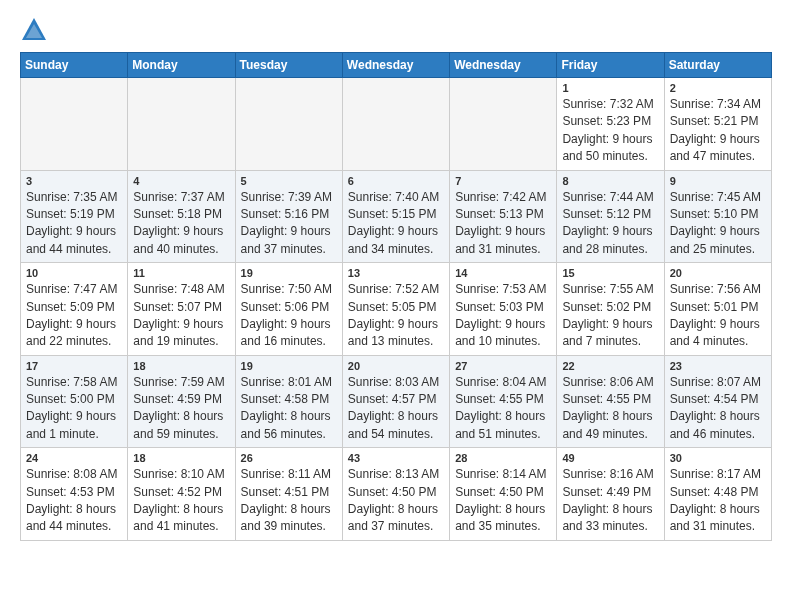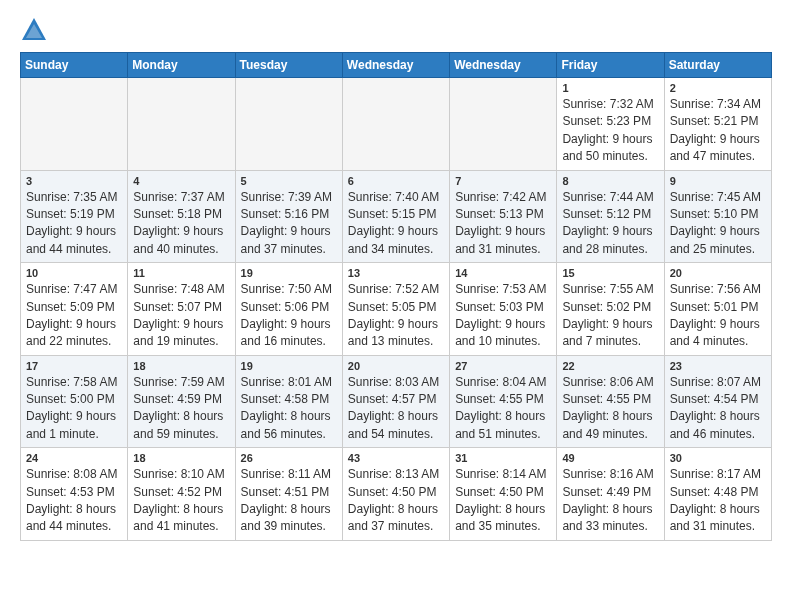--- a/index.html
+++ b/index.html
@@ -257,21 +257,21 @@
           </td>
           <td>
             <span class="day-num">26</span>
             <div class="day-info">Sunrise: 8:11 AM<br>Sunset: 4:51 PM<br>Daylight: 8 hours<br>and 39 minutes.</div>
           </td>
           <td>
             <span class="day-num">43</span>
             <div class="day-info">Sunrise: 8:13 AM<br>Sunset: 4:50 PM<br>Daylight: 8 hours<br>and 37 minutes.</div>
           </td>
           <td>
-            <span class="day-num">31</span>
+            <span class="day-num">28</span>
             <div class="day-info">Sunrise: 8:14 AM<br>Sunset: 4:50 PM<br>Daylight: 8 hours<br>and 35 minutes.</div>
           </td>
           <td>
             <span class="day-num">49</span>
             <div class="day-info">Sunrise: 8:16 AM<br>Sunset: 4:49 PM<br>Daylight: 8 hours<br>and 33 minutes.</div>
           </td>
           <td>
             <span class="day-num">30</span>
             <div class="day-info">Sunrise: 8:17 AM<br>Sunset: 4:48 PM<br>Daylight: 8 hours<br>and 31 minutes.</div>
           </td>

